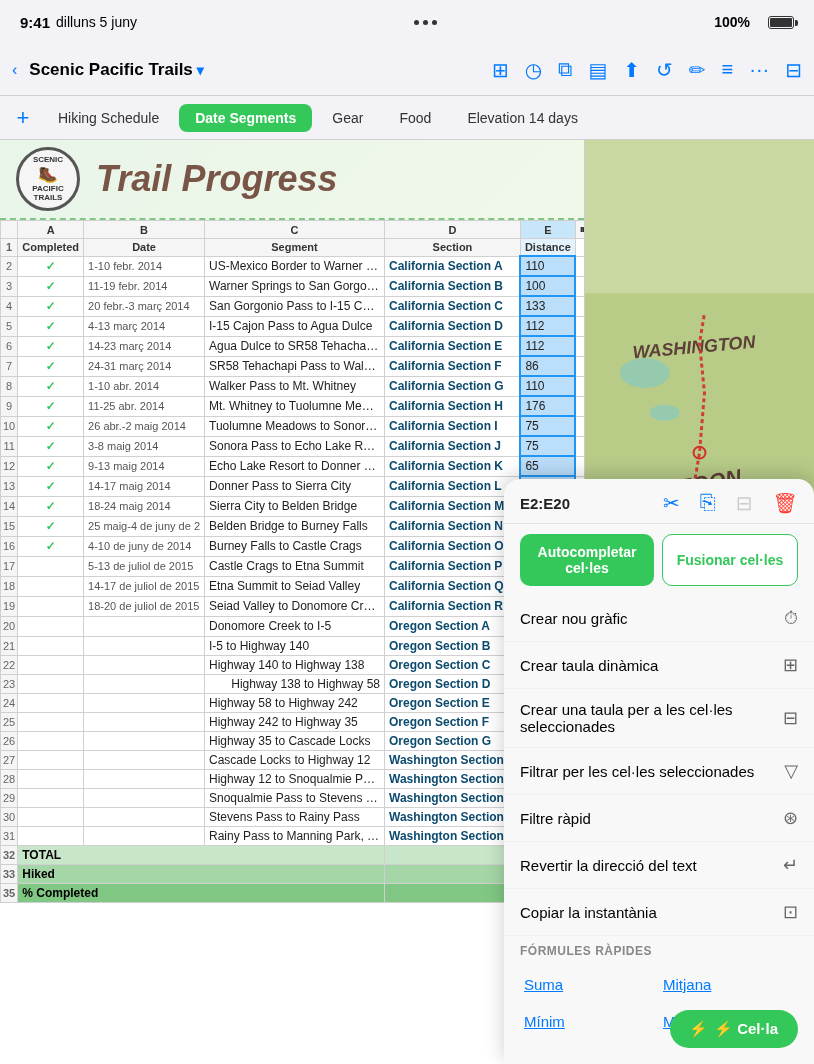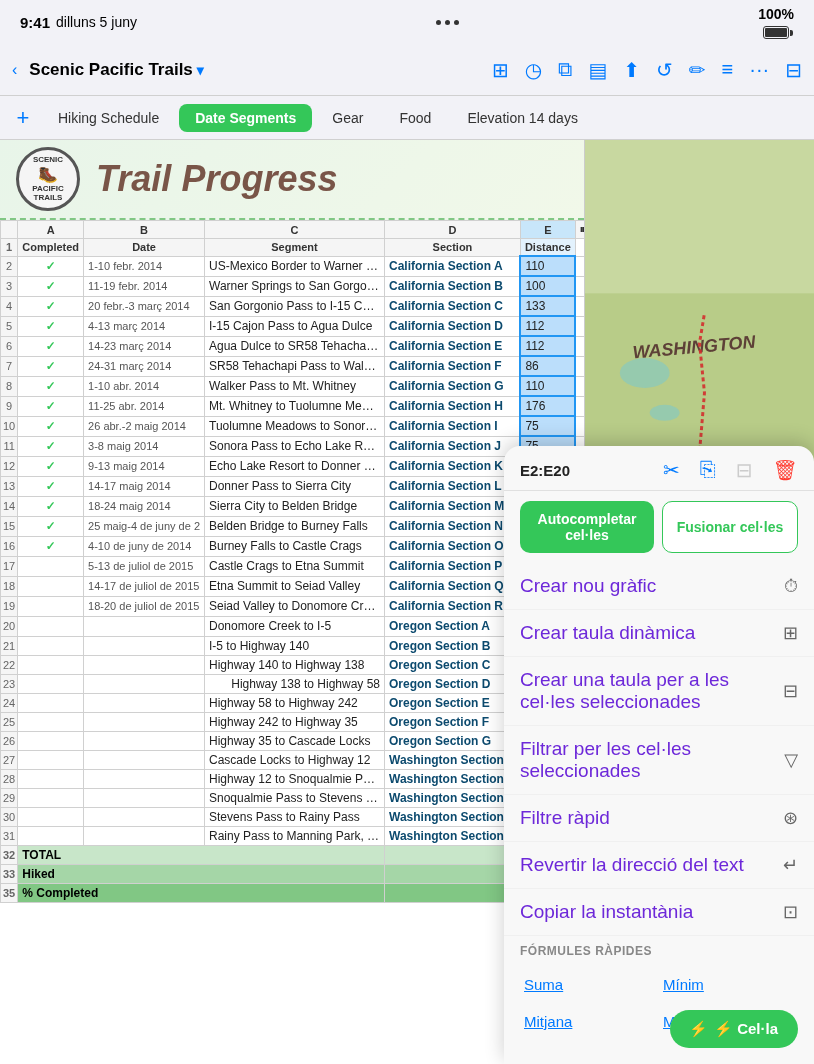--- a/index.html
+++ b/index.html
@@ -19,21 +19,21 @@
       display: flex;
       align-items: center;
       justify-content: space-between;
       padding: 0 20px;
       font-size: 15px;
       font-weight: 600;
     }
     .status-bar-left { display: flex; gap: 6px; }
     .status-bar-center { display: flex; gap: 4px; }
     .status-bar-center span { width: 5px; height: 5px; background: #333; border-radius: 50%; }
-    .status-bar-right { display: flex; align-items: center; gap: 4px; font-size: 14px; flex-direction: column; }
+    .status-bar-right { display: flex; align-items: center; gap: 18px; font-size: 14px; }
     .battery-icon {
       width: 26px; height: 13px; border: 1.5px solid #333; border-radius: 3px;
       position: relative; display: flex; align-items: center;
     }
     .battery-icon::after {
       content: ''; position: absolute; right: -5px; top: 3px;
       width: 3px; height: 6px; background: #333; border-radius: 0 2px 2px 0;
     }
     .battery-fill { height: 9px; background: #333; margin: 0 1px; border-radius: 1px; width: 22px; }
 
@@ -211,21 +211,21 @@
     }
     .ctx-btn.green-fill {
       background: #34c759; color: #fff;
     }
     .ctx-menu-item {
       display: flex; align-items: center; justify-content: space-between;
       padding: 12px 16px;
       cursor: pointer;
       border-bottom: 1px solid #f0f0f0;
     }
-    .ctx-menu-item-label { font-size: 19px; color: #6d28d9; }
+    .ctx-menu-item-label { font-size: 15px; color: #000000; }
     .ctx-menu-item-icon { font-size: 18px; color: #666; }
     .ctx-section-title {
       padding: 8px 16px 4px;
       font-size: 12px; color: #888; font-weight: 600; letter-spacing: 0.5px;
     }
     .ctx-formulas {
       display: grid; grid-template-columns: 1fr 1fr;
       padding: 4px 16px;
     }
     .ctx-formula-item {
@@ -703,21 +703,21 @@
     <span class="ctx-menu-item-label">Revertir la direcció del text</span>
     <span class="ctx-menu-item-icon">↵</span>
   </div>
   <div class="ctx-menu-item">
     <span class="ctx-menu-item-label">Copiar la instantània</span>
     <span class="ctx-menu-item-icon">⊡</span>
   </div>
   <div class="ctx-section-title">FÓRMULES RÀPIDES</div>
   <div class="ctx-formulas">
     <span class="ctx-formula-item">Suma</span>
+    <span class="ctx-formula-item">Mitjana</span>
     <span class="ctx-formula-item">Mínim</span>
-    <span class="ctx-formula-item">Mitjana</span>
     <span class="ctx-formula-item">Màxim</span>
   </div>
   <div class="ctx-bottom-btn">
     <span>⚡</span>
     <span>⚡ Cel·la</span>
   </div>
 </div>
 
 </body></html>

